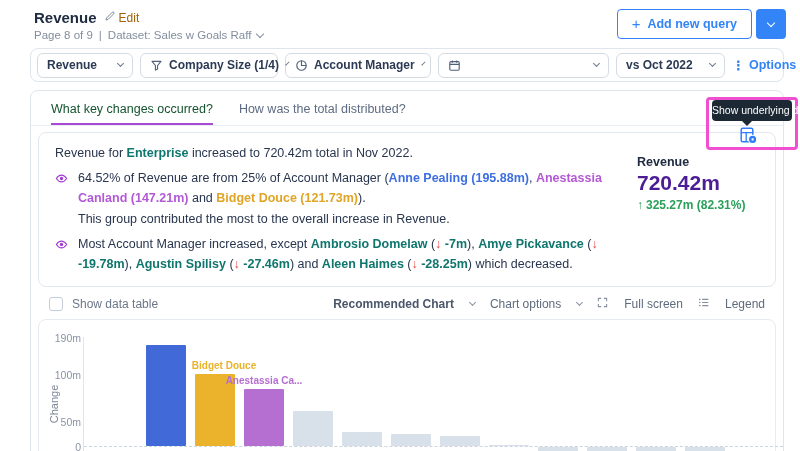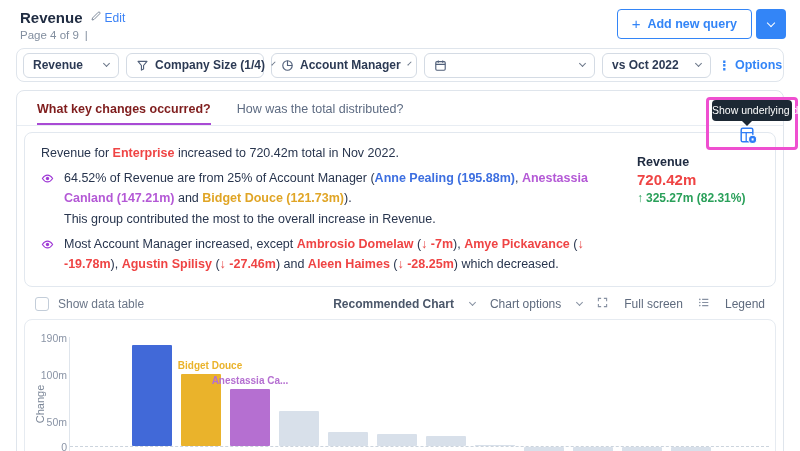--- a/index.html
+++ b/index.html
@@ -1,24 +1,24 @@
 <!DOCTYPE html>
 <html><head>
 <meta charset="utf-8">
 <style>
   * { margin:0; padding:0; box-sizing:border-box; }
   html,body { background:#fff; }
   body { font-family:"Liberation Sans","DejaVu Sans",sans-serif; color:#28354e; }
-  .page { position:relative; width:800px; height:451px; background:#fff; overflow:hidden; }
+  .page { position:relative; width:800px; height:451px; background:#fff; overflow:hidden;padding-left:14px; }
 
   
   .header { display:flex; justify-content:space-between; align-items:flex-start; padding:9px 14px 0 20px; }
   .titlerow { display:flex; align-items:center; gap:7px; }
   .titlerow h1 { font-size:15px; font-weight:700; color:#202c42; }
-  .editlink { display:flex; align-items:center; gap:3px; color:#3b82f6; font-size:12px; cursor:pointer; }
+  .editlink { display:flex; align-items:center; gap:3px; color:#a16207; font-size:12px; cursor:pointer; }
   .subrow { margin-top:3px; font-size:11.5px; color:#828e9f; display:flex; align-items:center; gap:6px; }
   .dataset { display:flex; align-items:center; gap:6px; cursor:pointer; }
   .chev { display:inline-block; width:6px; height:6px; border-right:1.5px solid currentColor; border-bottom:1.5px solid currentColor; transform:rotate(45deg); margin-top:-3px; }
   .hright { display:flex; gap:4px; }
   .btn-outline { display:flex; align-items:center; gap:7px; height:30px; padding:0 14px; background:#fff; border:1px solid #3385f7; border-radius:4px; color:#3385f7; font-size:12.5px; font-weight:600; cursor:pointer; font-family:inherit; }
   .btn-outline .plus { font-size:15px; font-weight:400; margin-top:-1px; }
   .btn-blue { width:30px; height:30px; background:#3385f7; border:none; border-radius:4px; color:#fff; display:flex; align-items:center; justify-content:center; cursor:pointer; }
   .btn-blue .chev { margin-top:-2px; }
 
   
@@ -27,38 +27,38 @@
   .pill .plabel { display:flex; align-items:center; gap:6px; white-space:nowrap; }
   .pill .chev { color:#6b7789; width:5px; height:5px; margin-left:8px; }
   .pill svg { flex:none; }
   .optionslink { margin-left:auto; margin-right:4px; color:#3385f7; font-size:12.5px; font-weight:600; display:flex; align-items:center; gap:4px; cursor:pointer; }
   .vdots { font-family:"DejaVu Sans",sans-serif; font-size:13px; line-height:1; }
 
   
   .maincard { margin:8px 16px 0; border:1px solid #dfe5ec; border-radius:8px; background:#fff; padding-bottom:6px; }
   .tabbar { display:flex; gap:26px; padding:0 20px; border-bottom:1px solid #e8edf3; height:35px; }
   .tab { font-size:12.5px; padding-top:11px; padding-bottom:8px; color:#5d6b82; font-weight:500; cursor:pointer; border-bottom:2.5px solid transparent; }
-  .tab.active { color:#7f1d1d; font-weight:700; border-bottom-color:#a94ad4; }
+  .tab.active { color:#14532d; font-weight:400; border-bottom-color:#a94ad4; }
 
   
   .insightcard { margin:6px 7px 0; border:1px solid #e2e8ef; border-radius:8px; display:flex; }
   .insights { flex:1; padding:10px 10px 12px 16px; }
   .summary { font-size:12.5px; line-height:1.6; color:#28354e; }
   .bullet { display:flex; gap:10px; margin-top:5px; }
   .bullet .eyewrap { flex:none; padding-top:3px; }
   .bullet p { font-size:12.5px; line-height:1.62; color:#28354e; }
   .seg-p { color:#28354e; }
-  .seg-b { font-weight:700; color:#ef4444; }
+  .seg-b { font-weight:700; color:#0f766e; }
   .seg-blue { color:#3d6fe0; font-weight:600; }
   .seg-purple { color:#b459d6; font-weight:600; }
   .seg-gold { color:#e0a526; font-weight:600; }
   .seg-red { color:#e84c4c; font-weight:700; }
   .kpi { width:148px; flex:none; padding:22px 8px 0 10px; }
   .kpi-title { font-size:12.5px; font-weight:700; color:#202c42; }
-  .kpi-value { font-size:15px; font-weight:700; color:#ef4444; margin-top:2px; }
+  .kpi-value { font-size:21px; font-weight:700; color:#4c1d95; margin-top:2px; }
   .kpi-change { font-size:12px; font-weight:700; color:#2aa05a; margin-top:3px; display:flex; align-items:center; gap:3px; }
 
   
   .toolbar { margin:4px 10px 0; height:25px; display:flex; justify-content:space-between; align-items:center; padding:0 8px; }
   .tleft { display:flex; align-items:center; gap:9px; color:#6b7688; font-size:12px; }
   .checkbox { width:14px; height:14px; border:1px solid #c3cdd9; border-radius:3px; background:#fff; cursor:pointer; }
   .tright { display:flex; align-items:center; gap:15px; color:#5f6b7e; font-size:12px; }
   .tctrl { display:flex; align-items:center; gap:16px; cursor:pointer; white-space:nowrap; }
   .tctrl .chev { width:5px; height:5px; color:#8791a2; }
 
@@ -87,22 +87,26 @@
       <div class="titlerow">
         <h1>Revenue</h1>
         <span class="editlink">
           <span><svg width="12" height="12" viewBox="0 0 24 24">
                 <path d="M4 20l1-4L16.5 4.5a2.1 2.1 0 0 1 3 3L8 19l-4 1z" fill="none" stroke="#7e8a9b" stroke-width="2" stroke-linejoin="round"></path>
               </svg></span>
           <span>Edit</span>
         </span>
       </div>
       <div class="subrow">
-        <span>Page 4 of 9</span>
+        <span>Page 8 of 9</span>
         <span>|</span>
+        <span class="dataset">
+          <span>Dataset: Sales w Goals Raff</span>
+          <i class="chev"></i>
+        </span>
       </div>
     </div>
     <div class="hright">
       <button class="btn-outline">
         <span class="plus">+</span>
         <span>Add new query</span>
       </button>
       <button class="btn-blue">
         <i class="chev"></i>
       </button>

